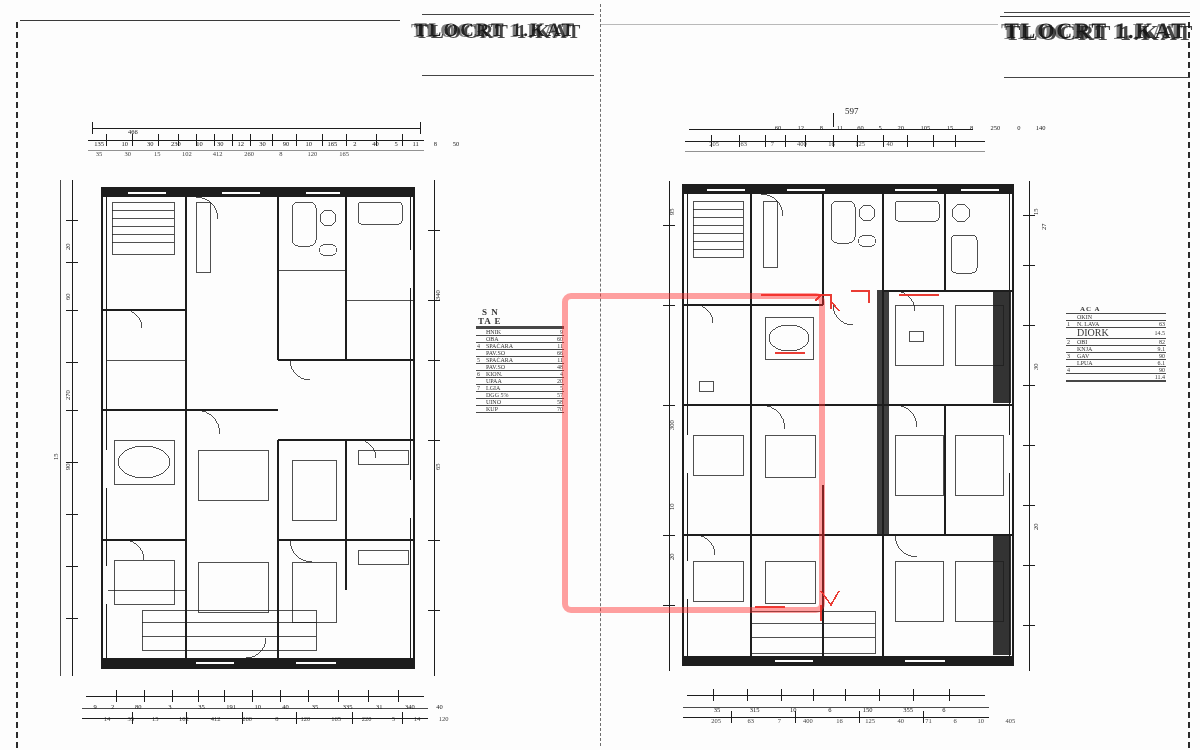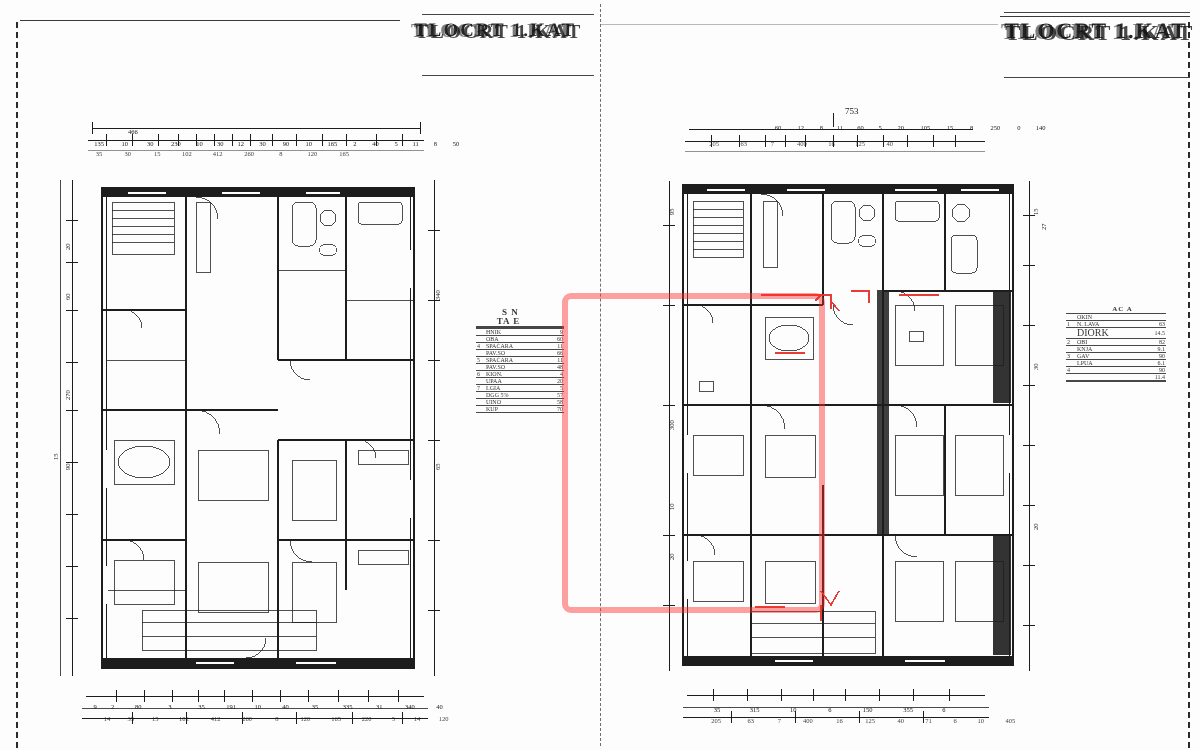--- a/index.html
+++ b/index.html
@@ -36,21 +36,21 @@
   
   .legend{position:absolute;}
   .legend table{border-collapse:collapse;width:100%;
        font-family:"Liberation Serif", serif;}
   .legend td{
       border-top:1px solid #2e2e2e;border-bottom:1px solid #2e2e2e;
       padding:0 1px;line-height:1.0;white-space:nowrap;
       font-size:6px;color:#161616;
   }
   .legend td.num{text-align:right;}
-  .legend .hdr td{border:none;font-weight:700;letter-spacing:1px;text-align:center;}
+  .legend .hdr td{border:none;font-weight:700;letter-spacing:1px;}
   .blurry{filter:blur(.28px);opacity:.88;}
 
   
   #highlight{
       position:absolute;
       border:6px solid rgba(255,45,45,.45);
       border-radius:9px;
       box-sizing:border-box;
       pointer-events:none;
   }
@@ -478,21 +478,21 @@
       <path d="M120 248 L150 248"></path>
       <path d="M176 196 L184 206"></path>
       <path d="M166 486 L176 500 L184 486"></path>
       <path d="M166 500 L166 516"></path>
       <path d="M100 502 L130 502"></path>
       <path d="M160 196 L166 190"></path>
     </g>
   </svg>
   </div>
 
-  <div class="dimtext" style="left:845px;top:106px;font-size:9px;">753</div>
+  <div class="dimtext" style="left:845px;top:106px;font-size:9px;">597</div>
   <div class="dimrow" style="left:768px;top:124px;">
     <span style="width:20px">60</span>
     <span style="width:22px">12</span>
     <span style="width:16px">8</span>
     <span style="width:18px">11</span>
     <span style="width:20px">60</span>
     <span style="width:16px">5</span>
     <span style="width:22px">20</span>
     <span style="width:24px">105</span>
     <span style="width:22px">15</span>

